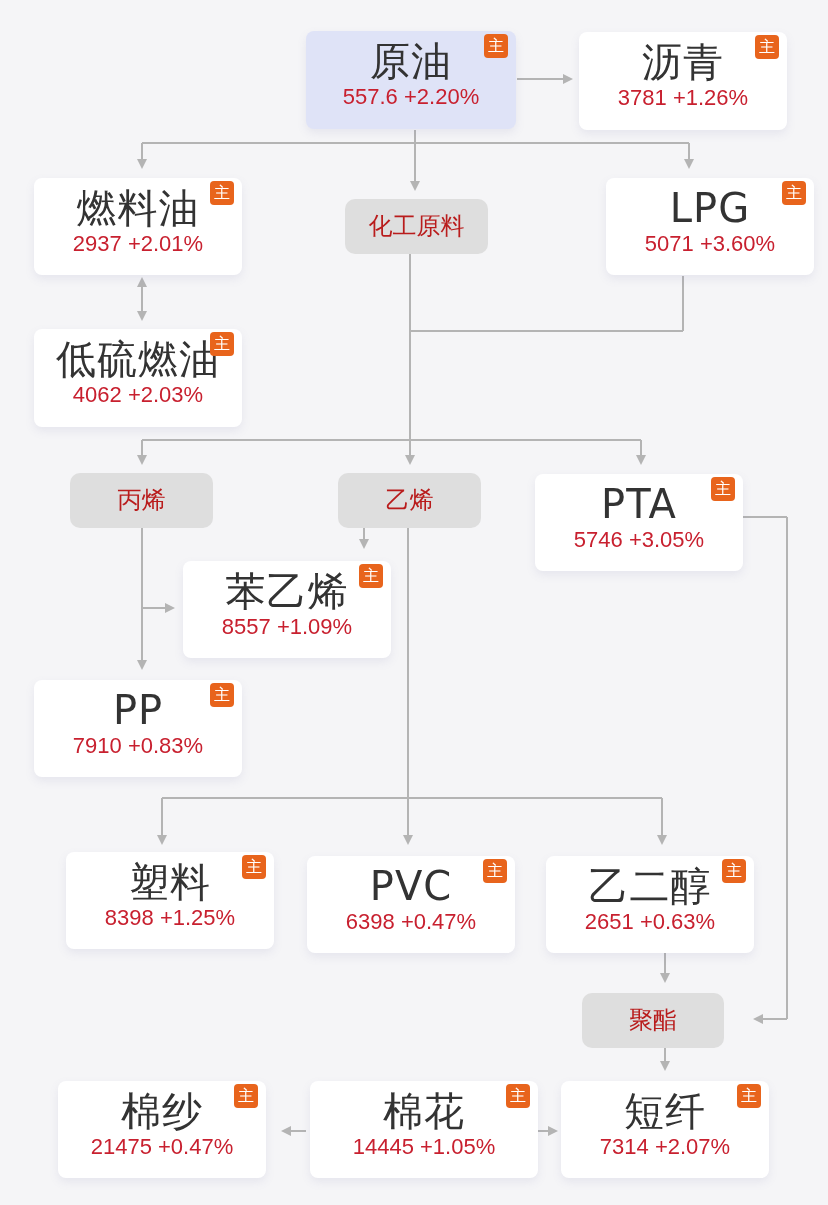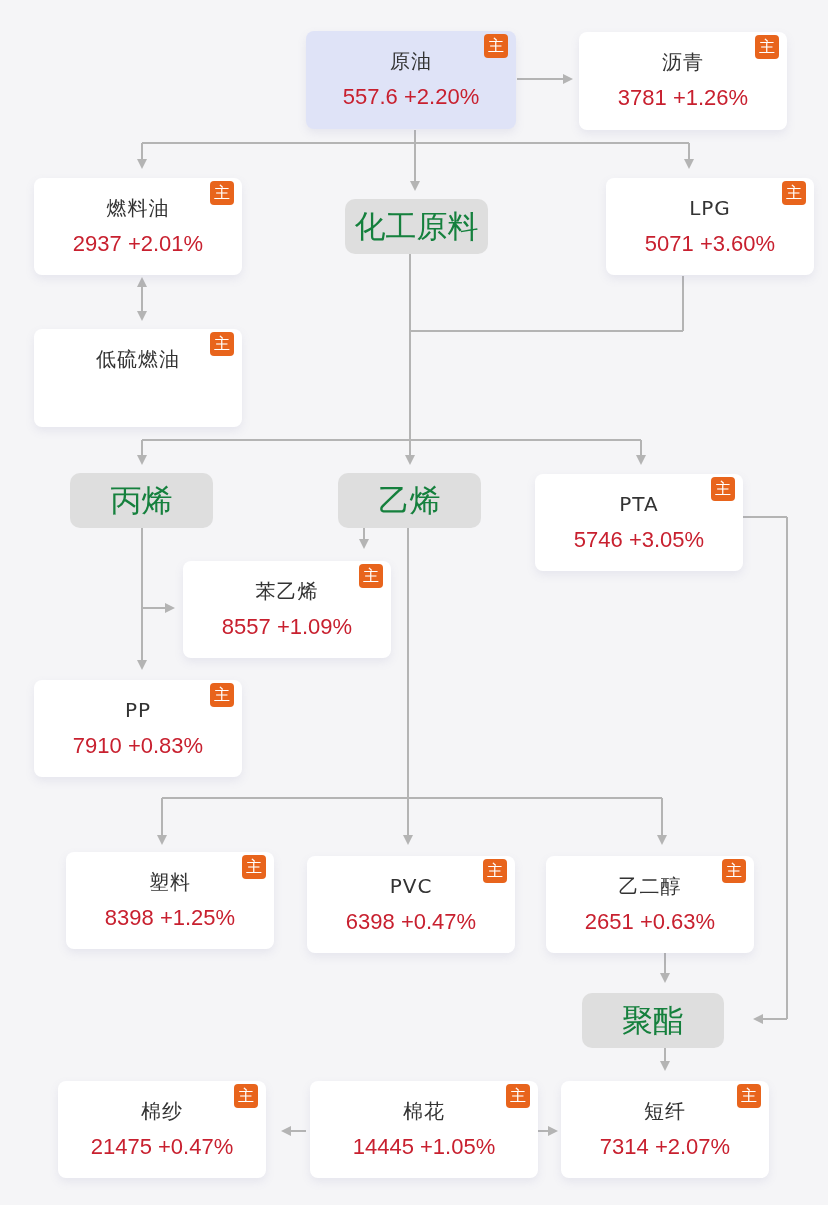--- a/index.html
+++ b/index.html
@@ -6,30 +6,30 @@
   html, body { width: 828px; height: 1205px; background: #f5f5f7; overflow: hidden; }
   body { position: relative; font-family: "DejaVu Sans", "Liberation Sans", sans-serif; }
   #canvas { position: absolute; left: 0; top: 0; width: 828px; height: 1205px; }
   svg.lines { position: absolute; left: 0; top: 0; width: 828px; height: 1205px; }
   .node {
     position: absolute; background: #ffffff; border-radius: 8px;
     box-shadow: 0 4px 10px rgba(120,120,170,0.12);
     text-align: center; cursor: pointer;
   }
   .node.highlight { background: #dfe3f7; }
-  .node .name { display: block; font-size: 20px; color: #333; line-height: 36px; margin-top: 12px; letter-spacing: 1px; }
+  .node .name { display: block; font-size: 40px; color: #333; line-height: 36px; margin-top: 12px; letter-spacing: 1px; }
   .node .quote { display: block; font-size: 22px; color: #c8202f; line-height: 28px; margin-top: 4px; font-family: "Liberation Sans", sans-serif; }
   .badge {
     position: absolute; top: 3px; right: 8px; width: 24px; height: 24px;
     background: #e8641c; color: #fff; border-radius: 4px;
     font-size: 16px; line-height: 24px; text-align: center;
   }
   .cat {
     position: absolute; background: #dedede; border-radius: 10px;
-    color: #15803d; font-size: 31px; text-align: center;
+    color: #b91c1c; font-size: 24px; text-align: center;
   }
 </style>
 </head>
 <body>
 
 <div id="canvas">
 
   <svg class="lines" viewBox="0 0 828 1205">
     <defs>
       <marker id="arr" markerWidth="10" markerHeight="10" refX="5" refY="5" orient="auto" markerUnits="userSpaceOnUse">
@@ -103,20 +103,21 @@
   </div>
   <div class="cat" style="left:345px;top:199px;width:143px;height:55px;line-height:55px;">化工原料</div>
   <div class="node" style="left:579px;top:178px;width:208px;height:97px;margin-left:27px;">
     <span class="name">LPG</span>
     <span class="quote">5071 +3.60%</span>
     <span class="badge">主</span>
   </div>
 
   <div class="node" style="left:34px;top:329px;width:208px;height:98px;">
     <span class="name">低硫燃油</span>
+    <span class="quote">4062 +2.03%</span>
     <span class="badge">主</span>
   </div>
 
   <div class="cat" style="left:70px;top:473px;width:143px;height:55px;line-height:55px;">丙烯</div>
   <div class="cat" style="left:338px;top:473px;width:143px;height:55px;line-height:55px;">乙烯</div>
   <div class="node" style="left:535px;top:474px;width:208px;height:97px;">
     <span class="name">PTA</span>
     <span class="quote">5746 +3.05%</span>
     <span class="badge">主</span>
   </div>

